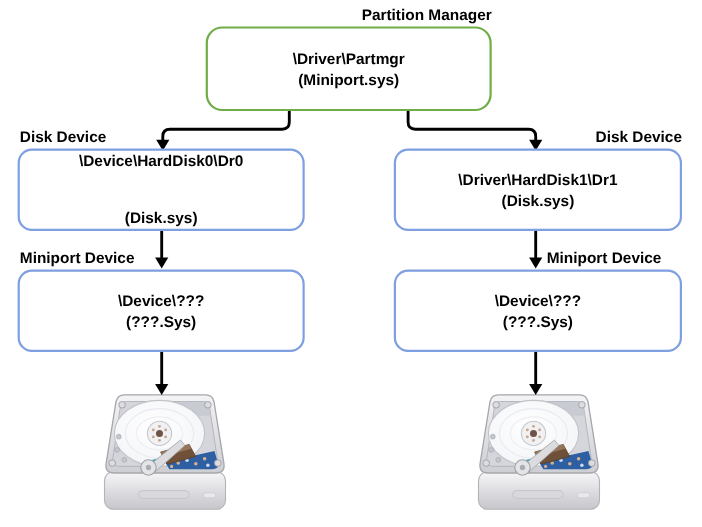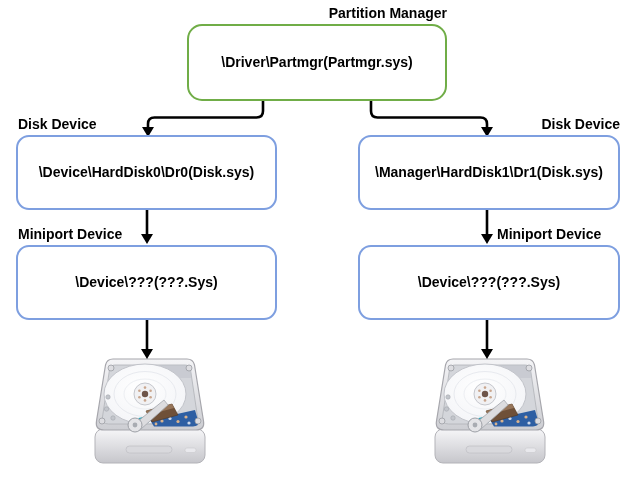--- a/index.html
+++ b/index.html
@@ -11,21 +11,21 @@
   body{
     width:638px;height:479px;position:relative;overflow:hidden;
     font-family:"Liberation Sans","DejaVu Sans",sans-serif;
     color:#000;
   }
   .canvas{position:absolute;inset:0;width:638px;height:479px;}
   svg.layer{position:absolute;left:0;top:0;width:638px;height:479px;}
   .node{
     position:absolute;box-sizing:border-box;background:#fff;
     border:2.5px solid var(--device-box-border);border-radius:13px;
-    display:flex;flex-direction:row;justify-content:center;align-items:center;
+    display:flex;flex-direction:column;justify-content:center;align-items:center;
     text-align:center;font-weight:bold;font-size:14px;line-height:19px;
   }
   .node.green{border-color:var(--partition-box-border);border-radius:15px;}
   .node-title{position:absolute;font-weight:bold;font-size:14px;line-height:16px;white-space:nowrap;}
   .center{text-align:right;}
   .right{text-align:right;}
 </style>
 </head>
 <body>
 
@@ -120,32 +120,32 @@
 
     <line x1="147" y1="320" x2="147" y2="350" stroke="#000" stroke-width="2.6"></line>
     <polygon points="141,349 153,349 147,359" fill="#000"></polygon>
     <line x1="487" y1="320" x2="487" y2="350" stroke="#000" stroke-width="2.6"></line>
     <polygon points="481,349 493,349 487,359" fill="#000"></polygon>
   </svg>
 
   <div class="node-title center" style="left:187px;top:5px;width:260px;">Partition Manager</div>
   <div class="node green" style="left:187px;top:24px;width:260px;height:77px;">
     <div>\Driver\Partmgr</div>
-    <div>(Partmgr.sys)</div>
+    <div>(Miniport.sys)</div>
   </div>
 
   <div class="node-title" style="left:18px;top:116px;">Disk Device</div>
   <div class="node-title right" style="right:18px;top:116px;">Disk Device</div>
 
-  <div class="node" style="left:16px;top:135px;width:261px;height:75px;">
+  <div class="node" style="left:16px;top:135px;width:261px;height:75px;justify-content:space-between;">
     <div>\Device\HardDisk0\Dr0</div>
     <div>(Disk.sys)</div>
   </div>
   <div class="node" style="left:358px;top:135px;width:262px;height:75px;">
-    <div>\Manager\HardDisk1\Dr1</div>
+    <div>\Driver\HardDisk1\Dr1</div>
     <div>(Disk.sys)</div>
   </div>
 
   <div class="node-title" style="left:18px;top:226px;">Miniport Device</div>
   <div class="node-title" style="left:497px;top:226px;">Miniport Device</div>
 
   <div class="node" style="left:16px;top:245px;width:261px;height:75px;">
     <div>\Device\???</div>
     <div>(???.Sys)</div>
   </div>

